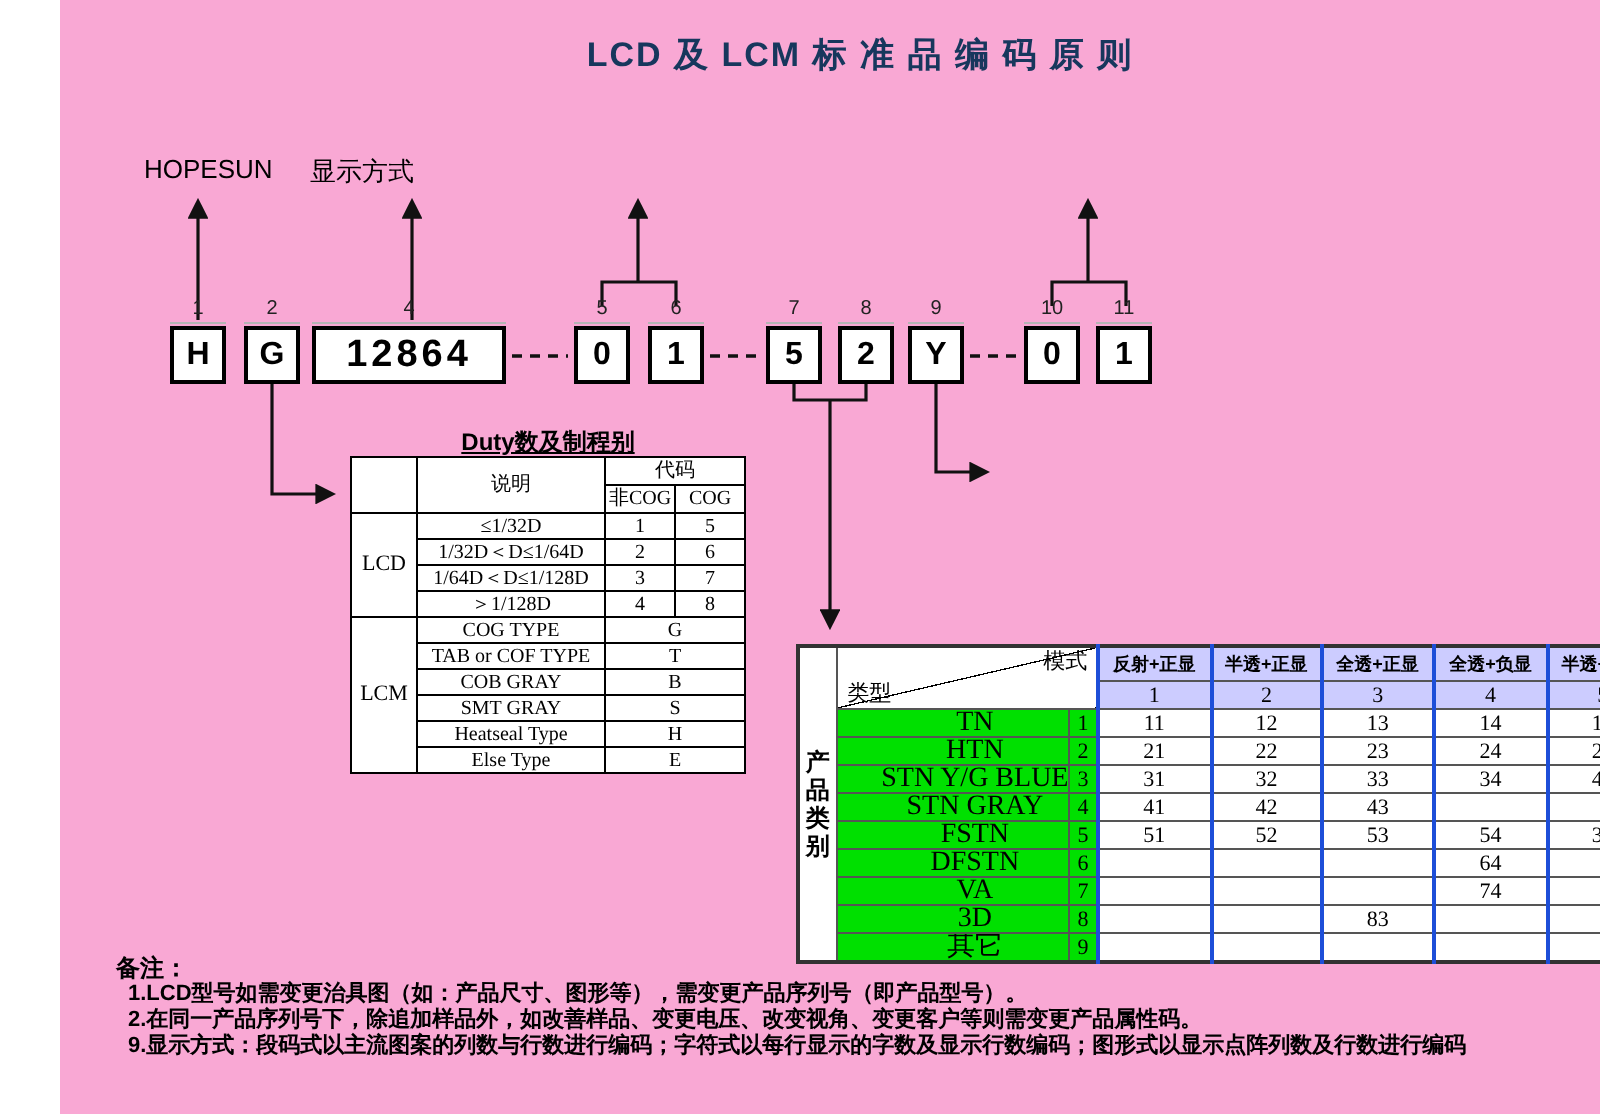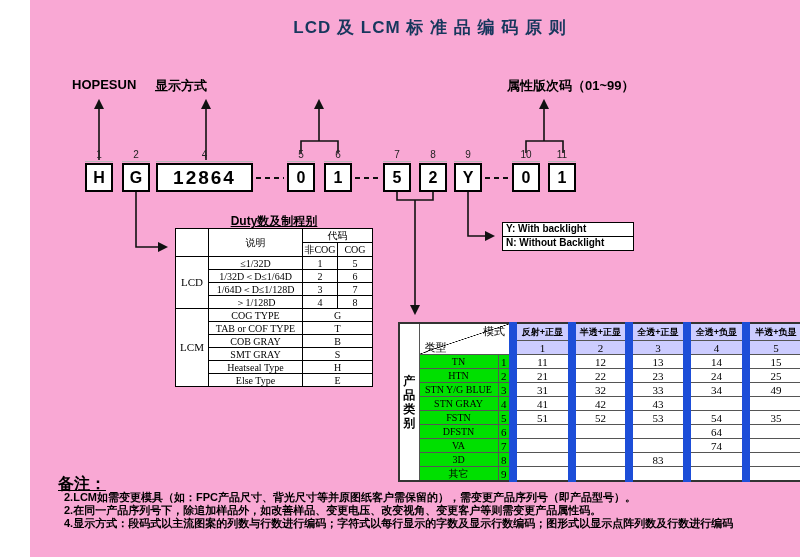--- a/index.html
+++ b/index.html
@@ -4,21 +4,21 @@
 <style>
   html,body{margin:0;padding:0;background:#fff;}
   #page{position:relative;width:800px;height:557px;background:#f9a8d4;
         font-family:"Liberation Sans",sans-serif;color:#000;overflow:hidden;margin-left:30px;}
 
   
   .title{position:absolute;top:16px;left:0;width:800px;text-align:center;
          font-weight:bold;font-size:17px;letter-spacing:1px;color:var(--title-color,#17375D);}
 
   
-  .lbl{position:absolute;top:77px;font-weight:bold;font-size:13px;white-space:nowrap;}
+  .lbl{position:absolute;top:77px;font-weight:normal;font-size:13px;white-space:nowrap;}
 
   
   .wires{position:absolute;left:0;top:0;pointer-events:none;}
   .ln{fill:none;stroke:#111;stroke-width:1.6;}
   .dash{stroke-dasharray:5 4;stroke-width:1.8;}
 
   
   .pos-num{position:absolute;top:149px;height:12px;line-height:12px;text-align:center;
            font-size:10px;color:#222;border-bottom:1px solid #b5b5b5;}
 
@@ -42,45 +42,44 @@
   #duty td.dh{height:13px;}
   #duty td.grp{font-size:11px;}
 
   
   #mode{position:absolute;left:368px;top:322px;border-collapse:collapse;border:2px solid #333;
         font-family:"Liberation Serif",serif;font-size:11px;background:#fff;table-layout:fixed;}
   #mode td{border:1px solid #555;text-align:center;padding:0;height:13px;line-height:12px;overflow:hidden;white-space:nowrap;}
   #mode td.mh{background:var(--header-bg,#CCCCFF);font-family:"Liberation Sans",sans-serif;
               font-weight:bold;font-size:9px;height:16px;border-bottom:1px dotted #333;}
   #mode td.mn{background:var(--header-bg,#CCCCFF);}
-  #mode td.val,#mode td.mh,#mode td.mn{border-left:8px solid #1d4ed8;text-align:center;}
-  #mode td.typ{background:var(--green-bg,#00E000);border-right:1px dotted #222;font-size:10px;}
+  #mode td.val,#mode td.mh,#mode td.mn{border-left:2px solid #1d4ed8;text-align:center;}
+  #mode td.typ{background:var(--green-bg,#00E000);border-right:1px dotted #222;font-size:14px;padding-left:22px;}
   #mode td.tnum{background:var(--green-bg,#00E000);}
   #mode td.vert{font-weight:bold;font-size:12px;white-space:pre-line;line-height:14px;
                 font-family:"Liberation Sans",sans-serif;}
   #mode td.corner{position:relative;background:#fff;
       background-image:linear-gradient(to bottom right,transparent 49.5%,#000 49.5%,#000 50.6%,transparent 50.6%);}
   .c-top{position:absolute;top:1px;right:4px;font-size:11px;}
   .c-bot{position:absolute;bottom:1px;left:5px;font-size:11px;}
 
   
   .notes{position:absolute;left:28px;top:477px;font-weight:bold;}
-  .notes-heading{font-size:16px;line-height:14px;text-decoration:underline;}
+  .notes-heading{font-size:12px;line-height:14px;}
   .note-item{font-size:11px;line-height:13.2px;padding-left:6px;white-space:nowrap;}
 </style>
 </head>
 <body>
 
 <div id="page" style="--title-color: #17375D; --header-bg: #CCCCFF; --green-bg: #00E000;">
 
   <div class="title">LCD 及 LCM 标 准 品 编 码 原 则</div>
 
   <div class="lbl" style="left:42px">HOPESUN</div>
   <div class="lbl" style="left:125px">显示方式</div>
-  <div class="lbl" style="left:477px">属性版次码（01~99）</div>
 
   <svg class="wires" width="800" height="557" aria-hidden="true">
     <defs>
       <marker id="ah" viewBox="0 0 10 10" refX="8" refY="5" markerWidth="6.5" markerHeight="6.5" orient="auto-start-reverse">
         <path d="M0,0 L10,5 L0,10 z" fill="#111"></path>
       </marker>
     </defs>
     <path class="ln" d="M69 160 V101" marker-end="url(#ah)"></path>
     <path class="ln" d="M176 160 V101" marker-end="url(#ah)"></path>
     <path class="ln" d="M271 153 V141 H308 V153"></path>
@@ -112,24 +111,20 @@
       <div class="pos-num" style="left: 389px; width: 28px;">8</div>
       <div class="code-box" style="left: 389px; width: 24px;">2</div>
       <div class="pos-num" style="left: 424px; width: 28px;">9</div>
       <div class="code-box" style="left: 424px; width: 24px;">Y</div>
       <div class="pos-num" style="left: 482px; width: 28px;">10</div>
       <div class="code-box" style="left: 482px; width: 24px;">0</div>
       <div class="pos-num" style="left: 518px; width: 28px;">11</div>
       <div class="code-box" style="left: 518px; width: 24px;">1</div>
     </div>
 
-  <div class="bl-box">
-    <div class="bl-row">Y: With backlight</div>
-    <div class="bl-row">N: Without Backlight</div>
-  </div>
 
   <div class="duty-title">Duty数及制程别</div>
   <table id="duty">
       <colgroup>
         <col style="width:33px">
         <col style="width:94px">
         <col style="width:35px">
         <col style="width:35px">
       </colgroup>
       <tbody>
@@ -305,19 +300,19 @@
           <td class="val"></td>
           <td class="val"></td>
           <td class="val"></td>
         </tr>
       </tbody>
     </table>
 
   <div class="notes">
     <div class="notes-heading">备注：</div>
     <div>
-        <div class="note-item">2.LCM如需变更模具（如：FPC产品尺寸、背光尺寸等并原图纸客户需保留的），需变更产品序列号（即产品型号）。</div>
+        <div class="note-item">1.LCD型号如需变更治具图（如：产品尺寸、图形等），需变更产品序列号（即产品型号）。</div>
         <div class="note-item">2.在同一产品序列号下，除追加样品外，如改善样品、变更电压、改变视角、变更客户等则需变更产品属性码。</div>
-        <div class="note-item">4.显示方式：段码式以主流图案的列数与行数进行编码；字符式以每行显示的字数及显示行数编码；图形式以显示点阵列数及行数进行编码</div>
+        <div class="note-item">9.显示方式：段码式以主流图案的列数与行数进行编码；字符式以每行显示的字数及显示行数编码；图形式以显示点阵列数及行数进行编码</div>
       </div>
   </div>
 
 </div>
 
 </body></html>

